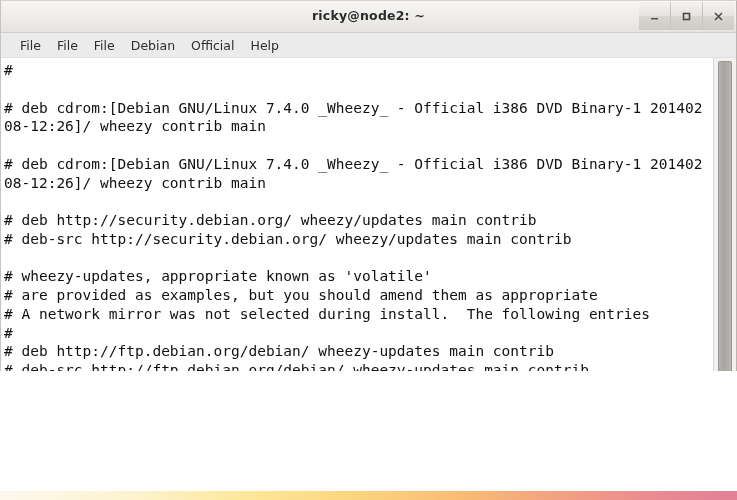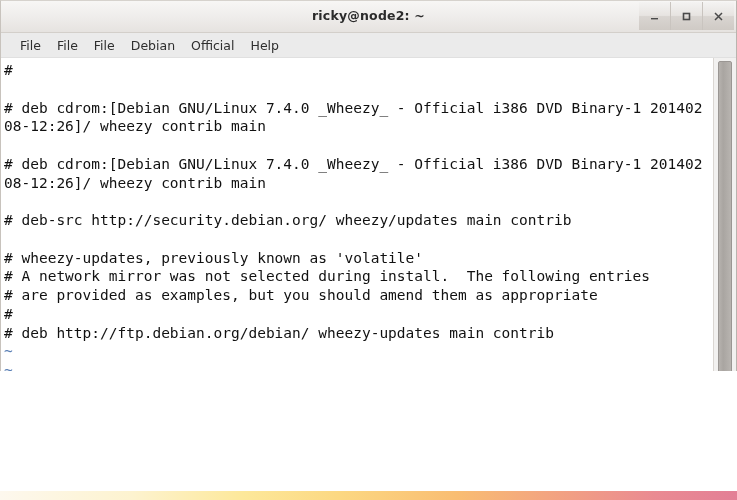--- a/index.html
+++ b/index.html
@@ -191,27 +191,29 @@
   <div id="term-wrap">
     <div id="terminal">
         <div class="tline">#</div>
         <div class="tline">&nbsp;</div>
         <div class="tline"># deb cdrom:[Debian GNU/Linux 7.4.0 _Wheezy_ - Official i386 DVD Binary-1 201402</div>
         <div class="tline">08-12:26]/ wheezy contrib main</div>
         <div class="tline">&nbsp;</div>
         <div class="tline"># deb cdrom:[Debian GNU/Linux 7.4.0 _Wheezy_ - Official i386 DVD Binary-1 201402</div>
         <div class="tline">08-12:26]/ wheezy contrib main</div>
         <div class="tline">&nbsp;</div>
+        <div class="tline"># deb http://security.debian.org/ wheezy/updates main contrib</div>
         <div class="tline"># deb-src http://security.debian.org/ wheezy/updates main contrib</div>
         <div class="tline">&nbsp;</div>
-        <div class="tline"># wheezy-updates, previously known as 'volatile'</div>
+        <div class="tline"># wheezy-updates, appropriate known as 'volatile'</div>
+        <div class="tline"># are provided as examples, but you should amend them as appropriate</div>
         <div class="tline"># A network mirror was not selected during install.  The following entries</div>
-        <div class="tline"># are provided as examples, but you should amend them as appropriate</div>
         <div class="tline">#</div>
         <div class="tline"># deb http://ftp.debian.org/debian/ wheezy-updates main contrib</div>
+        <div class="tline"># deb-src http://ftp.debian.org/debian/ wheezy-updates main contrib</div>
         <div class="tline tilde">~</div>
         <div class="tline tilde">~</div>
         <div class="tline tilde">~</div>
         <div class="tline tilde">~</div>
         <div class="tline tilde">~</div>
       </div>
 
     <div id="scrollbar">
       <div id="scroll-thumb"></div>
     </div>

